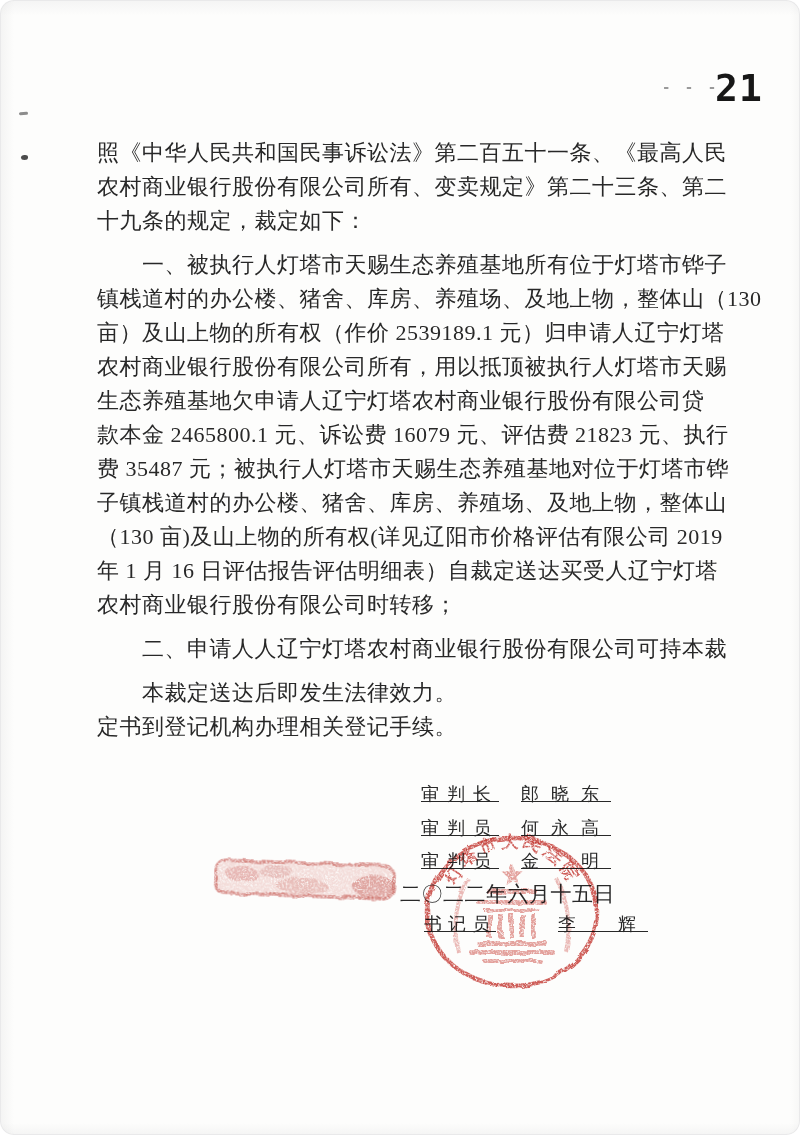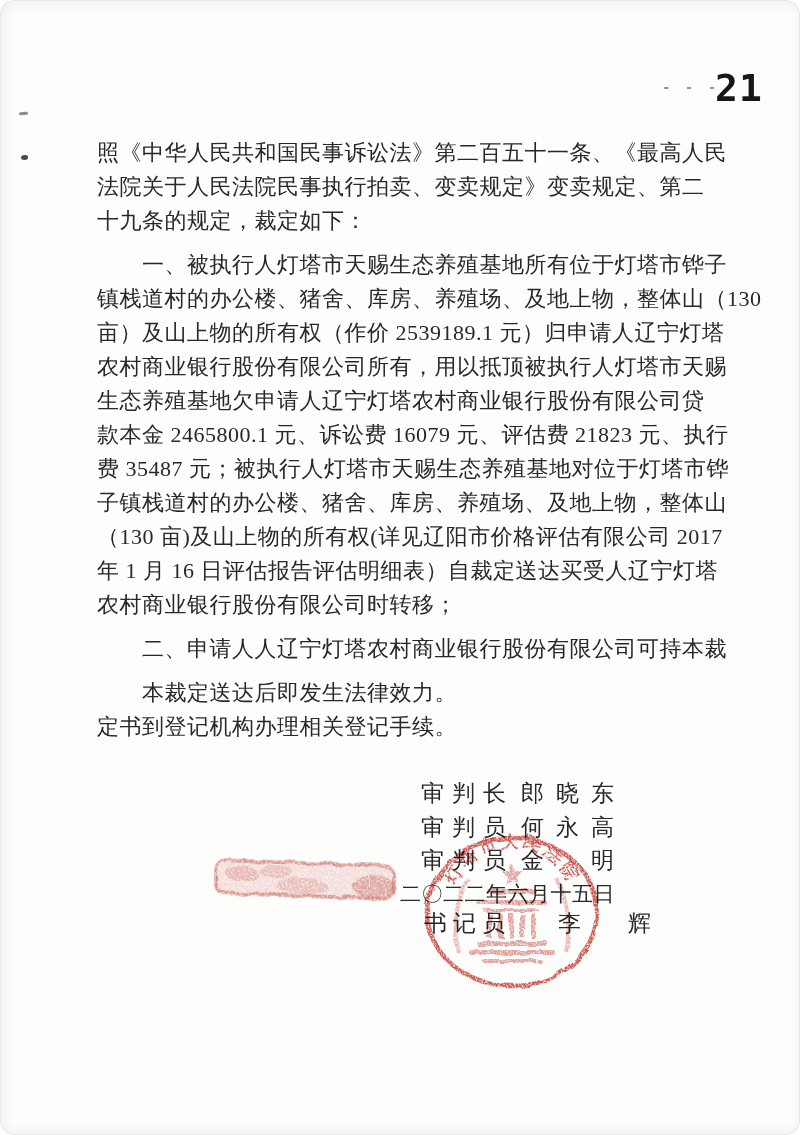--- a/index.html
+++ b/index.html
@@ -23,21 +23,21 @@
   
   .corner-dashes{position:absolute;left:662px;top:79px;font-family:"DejaVu Sans Mono",monospace;
     font-size:14px;letter-spacing:3px;color:#9a9a9a;font-weight:700;}
   .page-number{position:absolute;left:715px;top:66px;font-family:"DejaVu Sans Mono",monospace;
     font-size:38px;font-weight:700;color:#171717;letter-spacing:1px;}
   
   .body-text{position:absolute;left:97px;top:136px;width:620px;}
   .line{height:34px;line-height:34px;font-size:22px;letter-spacing:0.5px;white-space:nowrap;}
   .line.indent{text-indent:45px;margin-top:10px;}
   
-  .sig-row{position:absolute;left:421px;height:34px;line-height:34px;font-size:23px;display:flex;white-space:nowrap;}
+  .sig-row{position:absolute;left:421px;height:34px;line-height:34px;font-size:18px;display:flex;white-space:nowrap;text-decoration:underline;}
   .sig-row .role{display:inline-block;width:100px;letter-spacing:8px;}
   .sig-row .name{display:inline-block;letter-spacing:12px;}
   .sig-r1{top:777px;} .sig-r2{top:811px;} .sig-r3{top:844px;}
   .date-line{position:absolute;left:400px;top:877px;height:34px;line-height:34px;
     font-size:21px;letter-spacing:0.5px;white-space:nowrap;text-align:center;}
   .clerk-row{top:907px;left:424px;gap:37px;}
   .clerk-row .role{width:97px;letter-spacing:6px;}
   
   .stamp-layer{position:absolute;left:0;top:0;width:800px;height:1135px;
     mix-blend-mode:multiply;pointer-events:none;}
@@ -48,31 +48,31 @@
 <div class="page">
 
   <div class="speck s1"></div>
   <div class="speck s2"></div>
 
   <div class="corner-dashes">- - -</div>
   <div class="page-number">21</div>
 
   <div class="body-text">
     <div class="line">照《中华人民共和国民事诉讼法》第二百五十一条、《最高人民</div>
-    <div class="line">法院关于人民法院民事执行拍卖、变卖规定》变卖规定、第二</div>
+    <div class="line">农村商业银行股份有限公司所有、变卖规定》第二十三条、第二</div>
     <div class="line">十九条的规定，裁定如下：</div>
     <div class="line indent">一、被执行人灯塔市天赐生态养殖基地所有位于灯塔市铧子</div>
     <div class="line">镇栈道村的办公楼、猪舍、库房、养殖场、及地上物，整体山（130</div>
     <div class="line">亩）及山上物的所有权（作价 2539189.1 元）归申请人辽宁灯塔</div>
     <div class="line">农村商业银行股份有限公司所有，用以抵顶被执行人灯塔市天赐</div>
     <div class="line">生态养殖基地欠申请人辽宁灯塔农村商业银行股份有限公司贷</div>
     <div class="line">款本金 2465800.1 元、诉讼费 16079 元、评估费 21823 元、执行</div>
     <div class="line">费 35487 元；被执行人灯塔市天赐生态养殖基地对位于灯塔市铧</div>
     <div class="line">子镇栈道村的办公楼、猪舍、库房、养殖场、及地上物，整体山</div>
-    <div class="line">（130 亩)及山上物的所有权(详见辽阳市价格评估有限公司 2017</div>
+    <div class="line">（130 亩)及山上物的所有权(详见辽阳市价格评估有限公司 2019</div>
     <div class="line">年 1 月 16 日评估报告评估明细表）自裁定送达买受人辽宁灯塔</div>
     <div class="line">农村商业银行股份有限公司时转移；</div>
     <div class="line indent">二、申请人人辽宁灯塔农村商业银行股份有限公司可持本裁</div>
     <div class="line indent">本裁定送达后即发生法律效力。</div>
     <div class="line">定书到登记机构办理相关登记手续。</div>
   </div>
 
   <div class="sig-row sig-r1">
     <span class="role">审判长</span>
     <span class="name">郎晓东</span>

